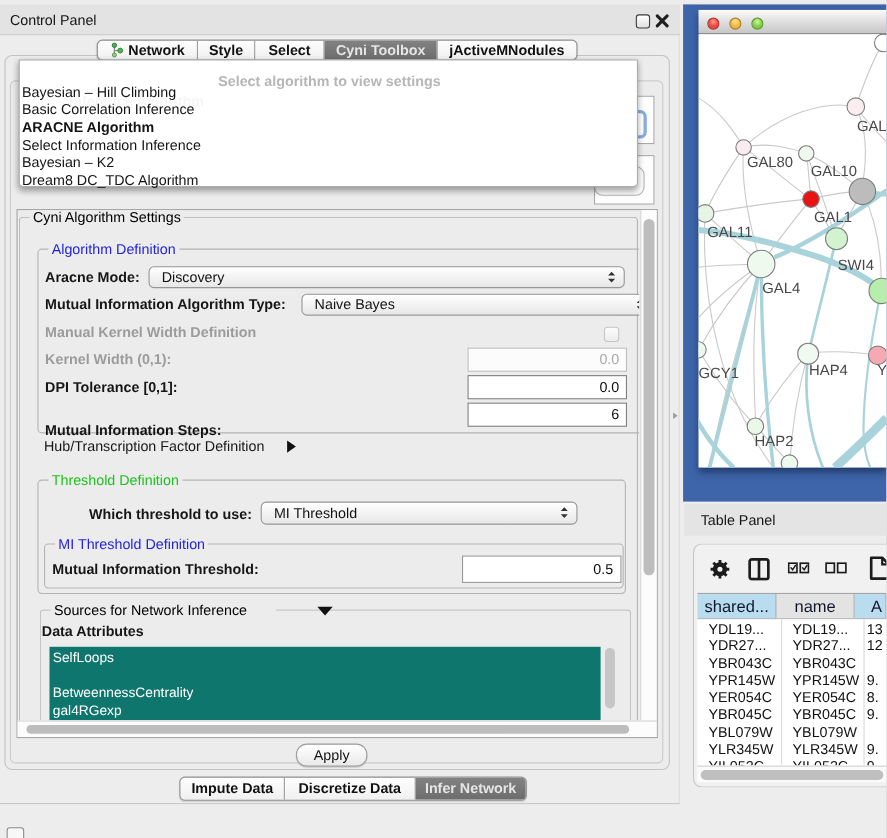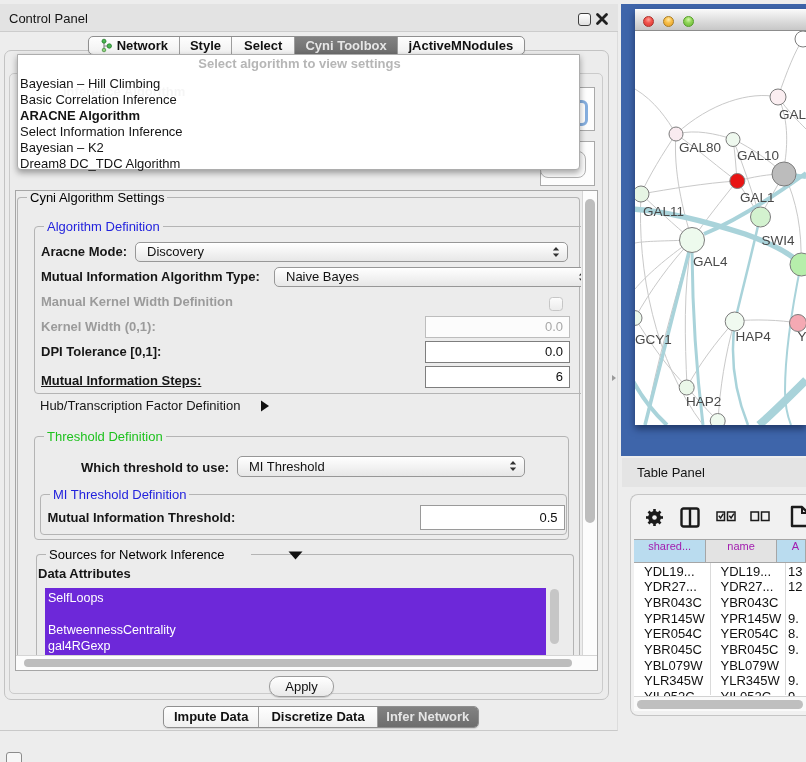--- a/index.html
+++ b/index.html
@@ -32,21 +32,21 @@
   .seg.selected { background:linear-gradient(#828282,#6d6d6d); color:#e6e6e6; }
 
   
   .frag-box { position:absolute; background:#fdfdfd; border:1px solid #a9a9a9; }
   #frag-focus { position:absolute; background:#ffffff; border:3px solid #85aede; border-radius:6px; }
   #frag-round { position:absolute; background:#fbfbfb; border:1px solid #b3b3b3; border-radius:8px; }
 
   
   #algo-popup { left:17px; top:50px; width:563px; height:116px; background:#fff; border:1px solid #adadad;
                 border-radius:0 0 4px 4px; box-shadow:0 3px 6px rgba(0,0,0,.35); }
-  #algo-hint { left:0; top:2px; width:563px; text-align:center; font-size:13px; font-weight:600; color:#b6b6b6; }
+  #algo-hint { left:0; top:12px; width:563px; text-align:center; font-size:13px; font-weight:600; color:#b6b6b6; }
   .algo-item { position:absolute; left:2px; width:540px; font-size:13px; color:#141414; line-height:1; }
   #ghost-text { left:45px; top:30px; font-size:13px; font-weight:bold; color:rgba(60,60,60,.05); }
 
   
   #settings-pane { left:15px; top:186px; width:583px; height:481px; border:1px solid #a6a6a6; background:#ececec; }
   #settings-viewport { left:16px; top:187px; width:565px; height:464px; overflow:hidden; }
 
   .groupbox { position:absolute; border:1px solid #b4b4b4; border-radius:4px; }
   .groupbox > .gb-title { position:absolute; top:-7px; left:9px; background:#ececec; padding:0 3px; font-size:13px; line-height:13px; white-space:nowrap; }
 
@@ -56,21 +56,21 @@
   .combo .updown { position:absolute; right:7px; top:50%; transform:translateY(-50%); }
 
   .field { position:absolute; background:#fff; border:1px solid #7e7e7e; font-size:13px; color:#0d0d0d;
            text-align:right; padding:0 6px; display:flex; align-items:center; justify-content:flex-end; }
   .field.disabled { border:1px solid #bdbdbd; background:#fcfcfc; color:#a8a8a8; }
 
   #kernel-checkbox { left:549px; top:297px; width:14px; height:14px; border:1px solid #c6c6c6; border-radius:3.5px;
                      background:linear-gradient(#fcfcfc,#ececec); }
 
   
-  #attr-list { left:45px; top:588px; width:501px; height:67px; background:#6d28d9; }
+  #attr-list { left:45px; top:588px; width:501px; height:67px; background:#0f766e; }
   .attr-item { position:absolute; left:3px; width:495px; color:#fff; font-size:12.5px; line-height:1; }
   #attr-vscroll { left:550px; top:589px; width:8.5px; height:55px; background:#c6c6c6; border-radius:4.5px; }
 
   
   #pane-vtrack { left:582px; top:187px; width:15px; height:464px; background:#fcfcfc; border-left:1px solid #d5d5d5; }
   #pane-vthumb { left:585px; top:195px; width:10px; height:324px; background:#bdbdbd; border-radius:5px; }
   #pane-htrack { left:16px; top:651px; width:581px; height:15px; background:#fcfcfc; border-top:1px solid #d5d5d5; }
   #pane-hthumb { left:24px; top:655px; width:548px; height:8px; background:#bdbdbd; border-radius:4px; }
 
   #apply-btn { left:269px; top:672px; width:65px; height:21px; background:linear-gradient(#ffffff,#e9e9e9);
@@ -88,21 +88,21 @@
   #tl-yellow { left:28px; background:radial-gradient(circle at 50% 30%, #ffe9a8 0%, #f7bd45 45%, #e3a12f 100%); border:1px solid #ab7d20; }
   #tl-green { left:48px; background:radial-gradient(circle at 50% 30%, #d3f7a8 0%, #8ed455 45%, #6cb637 100%); border:1px solid #549e28; }
   #net-canvas { left:0; top:22px; width:171px; height:394px; background:#fff; }
 
   #table-titlebar { left:622px; top:458px; width:184px; height:29px; background:#e4e4e4; }
   #table-title { left:15px; top:8px; font-size:13px; color:#141414; }
   #table-container { left:630px; top:494px; width:185px; height:222px; background:#f1f1f1;
                      border:1px solid #c5c5c5; border-radius:8px 0 0 8px; border-right:none; }
   .toolbar-icon { position:absolute; }
   #tbl-header { left:634px; top:539px; width:172px; height:24px; display:flex; border-top:1px solid #a6a6a6; border-bottom:1px solid #a6a6a6; }
-  .th { height:100%; display:flex; align-items:flex-start; justify-content:center; font-size:11px; color:#a21caf;
+  .th { height:100%; display:flex; align-items:center; justify-content:center; font-size:15px; color:#0f172a;
         background:#e3e3e3; border-right:1px solid #a6a6a6; overflow:hidden; }
   .th.hl { background:#badcef; }
   #tbl-body { left:634px; top:563px; width:172px; height:133px; background:#fff; overflow:hidden; }
   .tr { position:absolute; left:0; width:300px; height:16px; }
   .td { position:absolute; top:0; height:16px; font-size:13px; color:#111; line-height:16px; white-space:nowrap; }
   .colsep { position:absolute; top:563px; width:1px; height:132px; background:#dadada; }
   #tbl-htrack { left:634px; top:696px; width:172px; height:15px; background:#fafafa; border-top:1px solid #d2d2d2; }
   #tbl-hthumb { left:637px; top:699.5px; width:166px; height:9.5px; background:#bfbfbf; border-radius:5px; }
 
   #mini-icon { left:6px; top:752px; width:16px; height:14px; border:1.4px solid #8c8c8c; border-radius:3px; background:#f7f7f7; }
@@ -188,21 +188,21 @@
 
       <div class="txt bold gray" style="left:25px; top:103.5px;">Manual Kernel Width Definition</div>
       <div class="abs" id="kernel-checkbox" style="left:533px; top:105.5px;"></div>
 
       <div class="txt bold gray" style="left:25px; top:129px;">Kernel Width (0,1):</div>
       <div class="field disabled" style="left:409px; top:125px; width:145px; height:21.5px;">0.0</div>
 
       <div class="txt bold" style="left:25px; top:154px;">DPI Tolerance [0,1]:</div>
       <div class="field" style="left:409px; top:150px; width:145px; height:21.5px;">0.0</div>
 
-      <div class="txt bold" style="left:25px; top:183px;text-decoration:underline;">Mutual Information Steps:</div>
+      <div class="txt bold" style="left:25px; top:193px;">Mutual Information Steps:</div>
       <div class="field" style="left:409px; top:175px; width:145px; height:21.5px;">6</div>
 
       <div class="txt" style="left:24px; top:208px;">Hub/Transcription Factor Definition</div>
       <svg class="abs" style="left:244px; top:209px;" width="10" height="12">
         <path d="M1,0.5 L9,6 L1,11.5 Z" fill="#111"></path>
       </svg>
 
       <div class="groupbox" style="left:18px; top:245px; width:535px; height:104px;padding-left:19px;">
         <span class="gb-title" style="color:#1ec21e;">Threshold Definition</span>
       </div>

